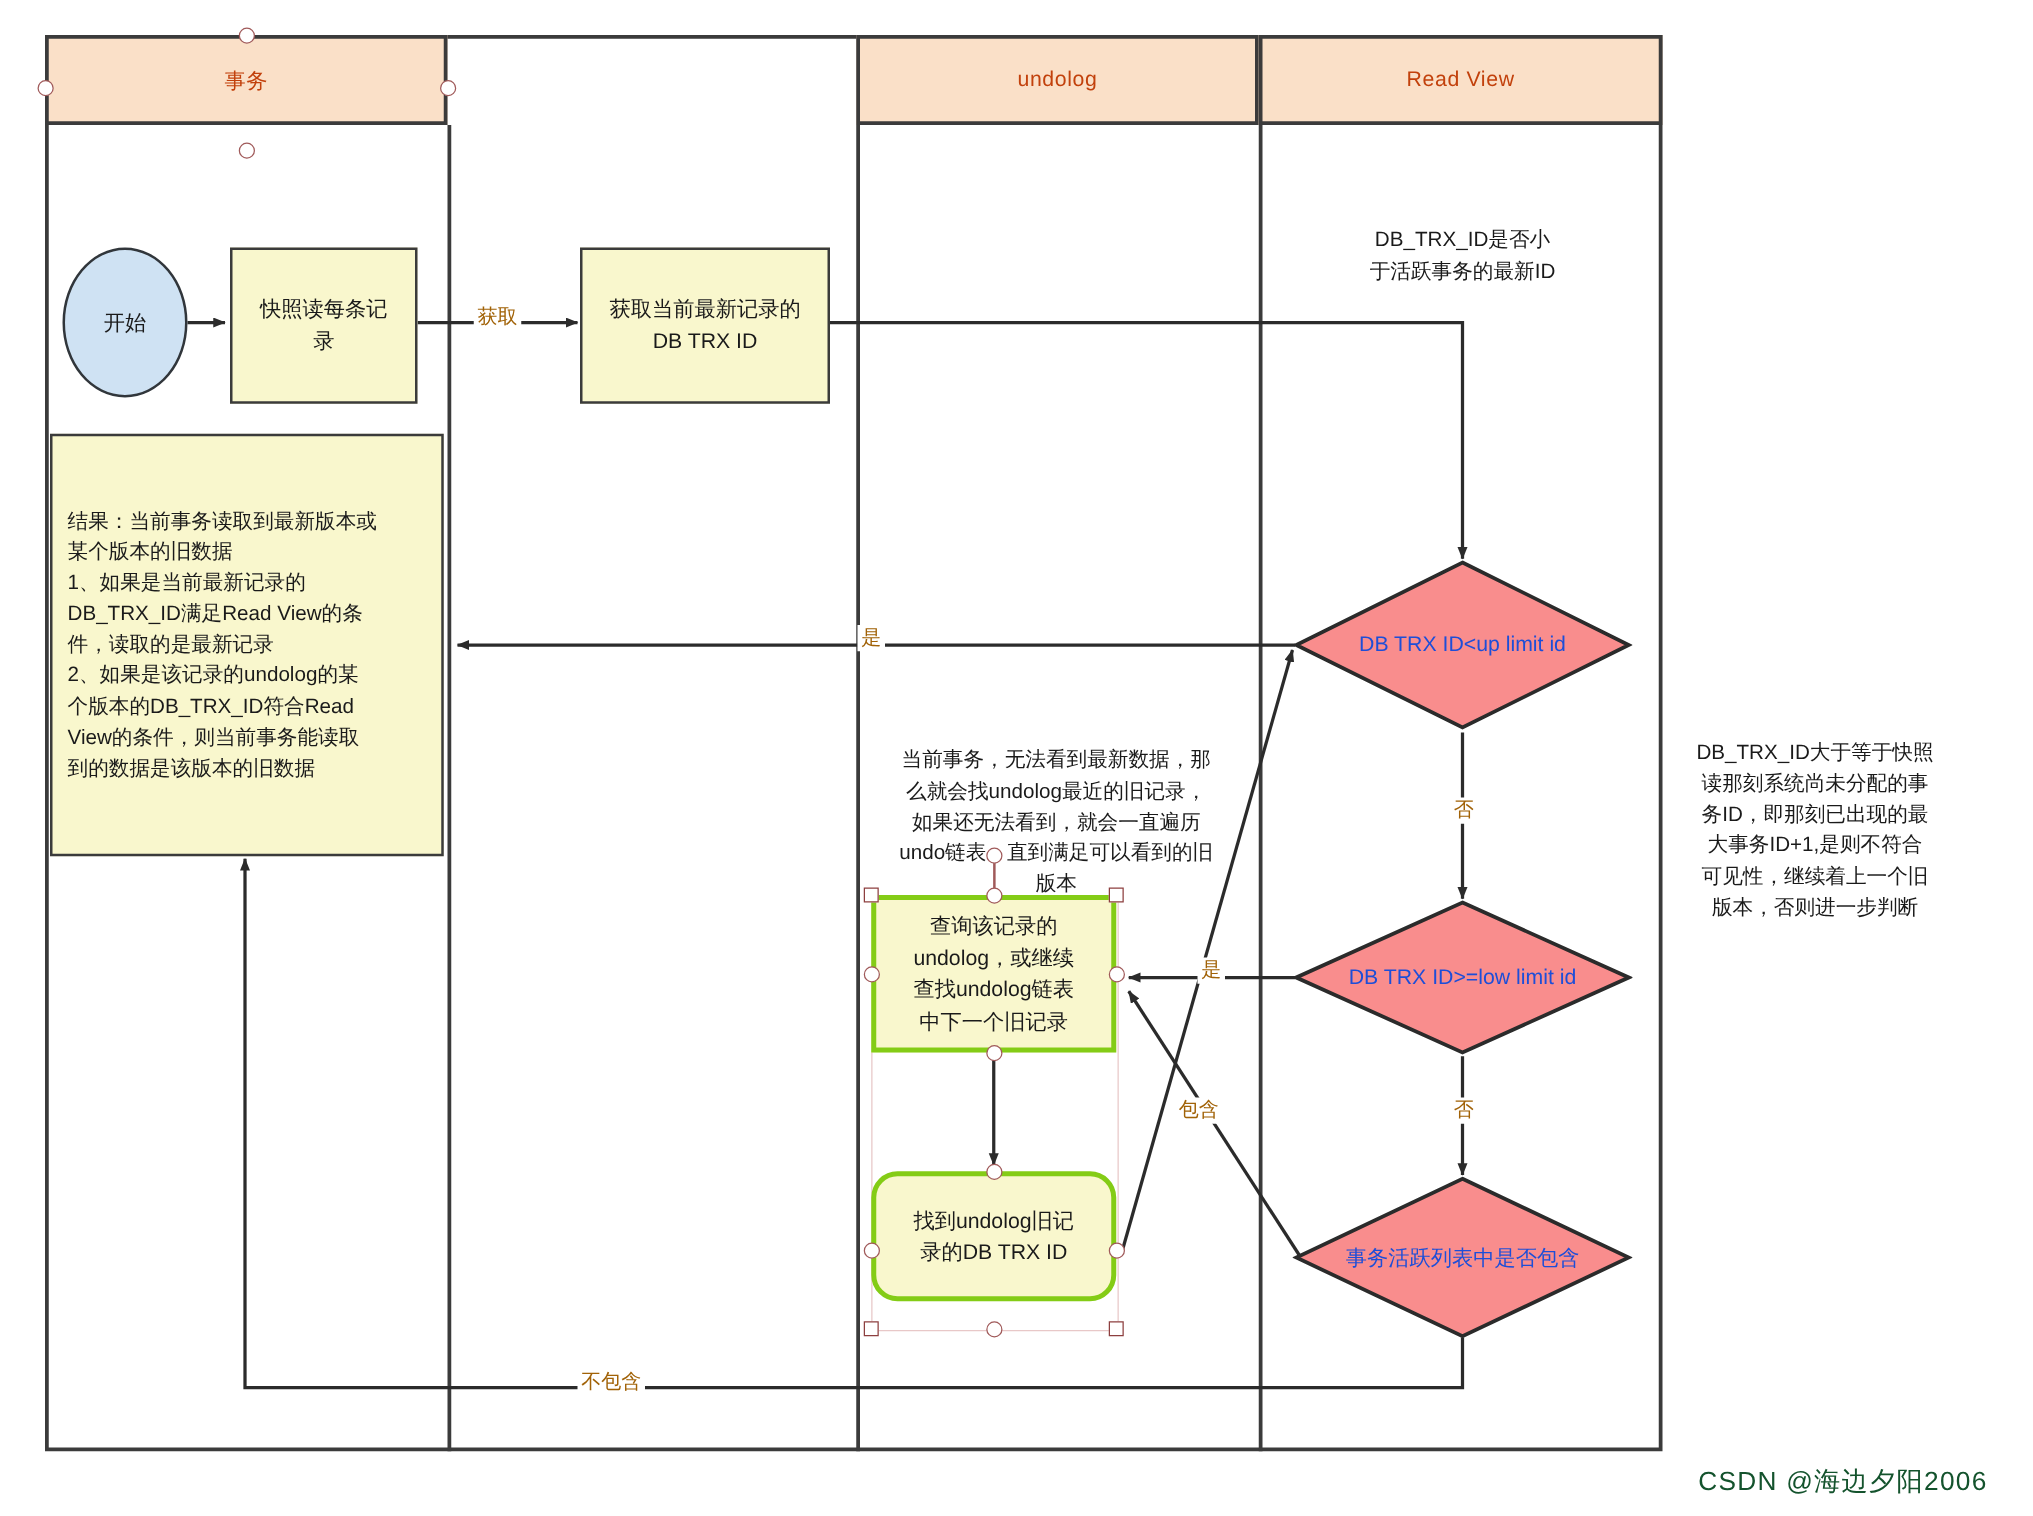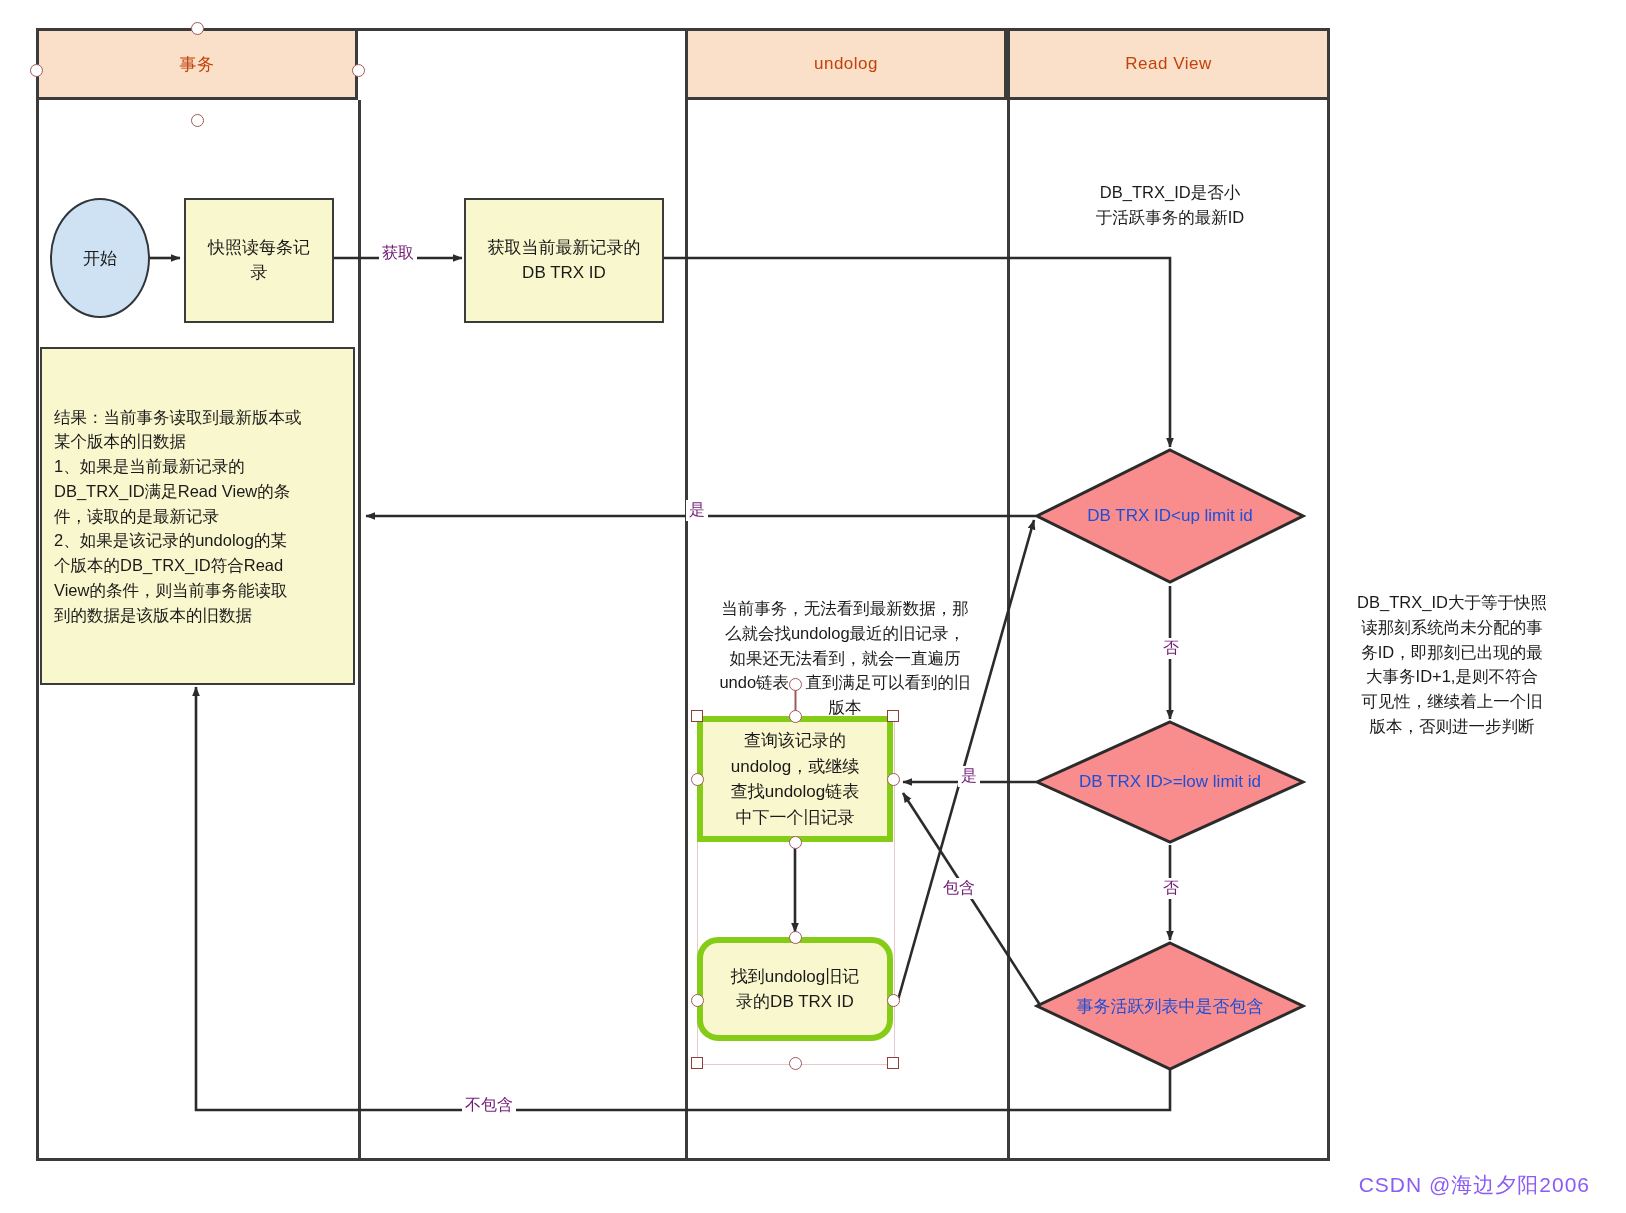--- a/index.html
+++ b/index.html
@@ -19,43 +19,43 @@
   .handle-o{position:absolute;width:13px;height:13px;border:1.6px solid #a05a5a;
             border-radius:50%;background:#fff;box-sizing:border-box;z-index:8;}
   .handle-sq{position:absolute;width:12px;height:12px;border:1.6px solid #8d3f3f;
              background:#fff;box-sizing:border-box;z-index:8;}
 
   
   .node{position:absolute;box-sizing:border-box;display:flex;align-items:center;
         justify-content:center;text-align:center;color:#1a1a1a;z-index:5;}
   .n-start{background:#cfe2f3;border:2px solid #31363b;border-radius:50%;font-size:17px;}
   .n-proc{background:#f9f7cd;border:2px solid #3b3b3b;font-size:17px;line-height:1.45;padding:6px 8px;}
-  .n-proc-sel{background:#f9f7cd;border:6px solid #84cc16;font-size:17px;line-height:1.5;padding:6px 10px;align-items:center;}
+  .n-proc-sel{background:#f9f7cd;border:4px solid #84cc16;font-size:17px;line-height:1.5;padding:6px 10px;align-items:center;}
   .n-note{background:#f9f7cd;border:2px solid #3b3b3b;font-size:16.5px;line-height:1.5;
           padding:10px 12px;align-items:center;justify-content:center;text-align:left;}
   .n-note span{display:block;width:100%;white-space:pre-line;}
   .n-proc span,.n-proc-sel span{display:block;white-space:pre-line;}
 
   
   .dia-wrap{position:absolute;z-index:5;}
   .dia-wrap svg{position:absolute;left:0;top:0;}
   .dia-label{position:absolute;left:0;top:0;width:100%;height:100%;
              display:flex;align-items:center;justify-content:center;
              font-size:17px;color:#1d4ed8;text-align:center;pointer-events:none;}
 
   
   .free-text{position:absolute;font-size:16.5px;line-height:1.5;color:#1a1a1a;
              text-align:center;white-space:pre-line;z-index:6;}
-  .edge-label{position:absolute;font-size:16px;color:#701a75;background:#fff;
+  .edge-label{position:absolute;font-size:16px;color:#a16207;background:#fff;
               padding:0 3px;z-index:7;white-space:nowrap;font-family:Liberation Mono, monospace;}
 
   
   #links{position:absolute;left:0;top:0;width:1626px;height:1213px;z-index:3;}
 
-  .watermark{position:absolute;right:36px;bottom:14px;font-size:21px;color:#8b5cf6;
+  .watermark{position:absolute;right:36px;bottom:14px;font-size:21px;color:#14532d;
              letter-spacing:1px;z-index:9;}
 </style>
 </head>
 <body>
 
 <div id="stage">
 
   <div class="lane-frame"></div>
 
   <div class="lane-head" style="left:36px;width:322px;">

